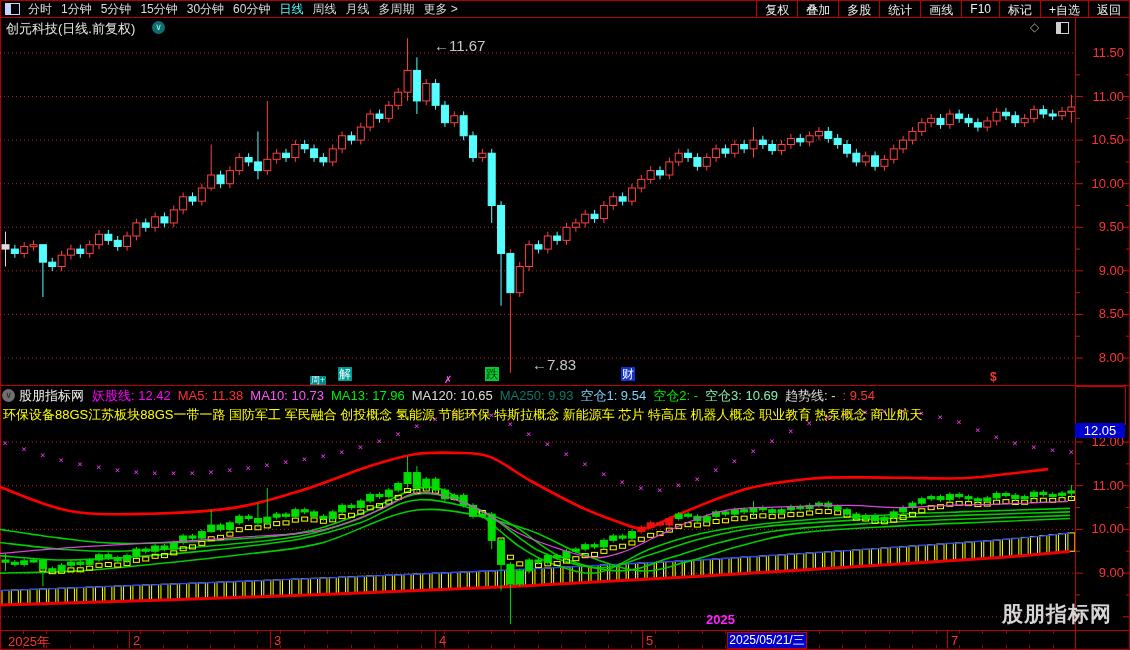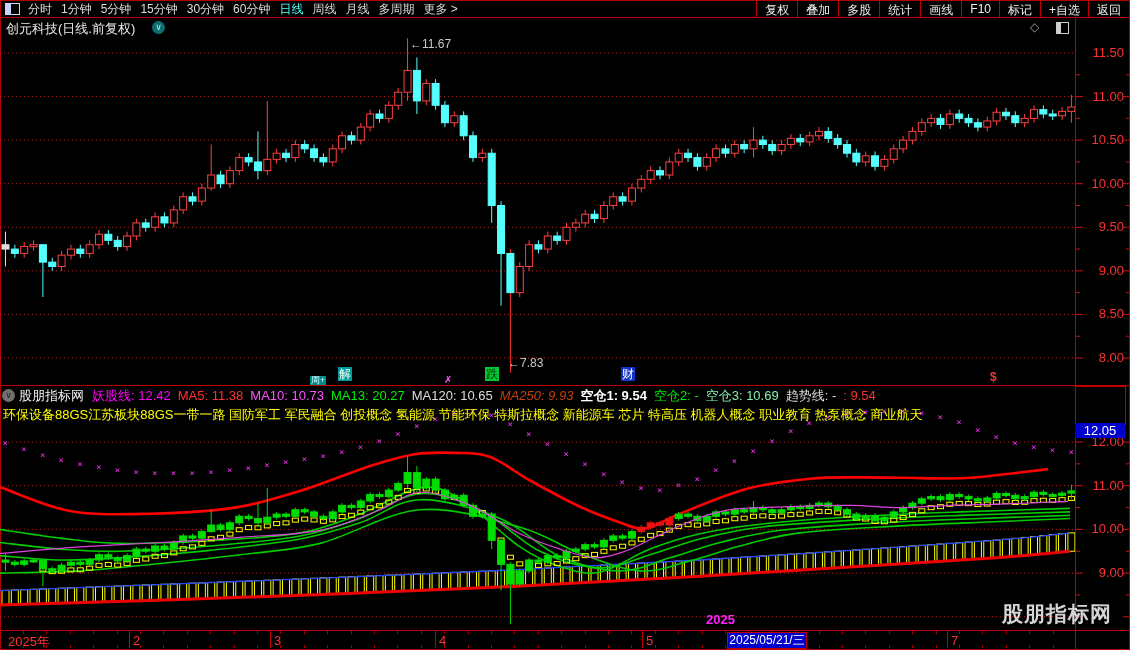--- a/index.html
+++ b/index.html
@@ -24,21 +24,21 @@
   #panes-icon{position:absolute;left:1056px;top:4px;width:11px;height:10px;border:1px solid #cfcfcf;}
   #panes-icon span{position:absolute;left:0;top:0;width:4px;height:10px;background:#cfcfcf;}
   
   #chart-svg{position:absolute;left:0;top:0;z-index:1;}
   
   .axlab{position:absolute;left:1078px;width:46px;height:14px;line-height:14px;color:#ff3232;font-size:13px;text-align:right;padding-right:4px;z-index:2;}
   #price-highlight{position:absolute;left:1075px;top:423px;width:50px;height:15px;background:#0000cc;color:#ffffff;
     font-size:13px;line-height:15px;text-align:center;z-index:4;}
   #axis-red-box{position:absolute;left:1075px;top:386px;width:49px;height:37px;border:1px solid #c00000;z-index:3;}
   
-  .anno{position:absolute;color:#c8c8c8;font-size:12px;z-index:2;white-space:nowrap;}
+  .anno{position:absolute;color:#c8c8c8;font-size:15px;z-index:2;white-space:nowrap;margin-left:24px;}
   .badge{position:absolute;font-size:12px;line-height:14px;height:14px;padding:0 1px;z-index:2;}
   #dollar-marker{position:absolute;left:990px;top:370px;color:#ff3232;font-size:12px;font-weight:bold;z-index:2;}
   .minibadge{position:absolute;font-size:9px;line-height:9px;z-index:2;}
   
   #params-row{position:absolute;left:2px;top:387px;width:1070px;height:17px;display:flex;align-items:center;z-index:2;white-space:nowrap;}
   #params-chevron{width:13px;height:13px;border-radius:50%;background:#707070;color:#222;font-size:9px;line-height:12px;text-align:center;margin-right:4px;flex:none;}
   #site-label{color:#f0f0f0;font-size:13px;margin-right:8px;}
   .param{font-size:13px;margin-right:7px;}
   #tags-row{position:absolute;left:3px;top:406px;width:1070px;height:17px;color:#ffff00;font-size:13px;line-height:17px;z-index:2;white-space:nowrap;}
   
@@ -937,24 +937,24 @@
       <div class="axlab" style="top: 307.429px;">8.50</div>
       <div class="axlab" style="top: 351px;">8.00</div>
     </div>
 
   <div id="params-row">
     <span id="params-chevron">∨</span>
     <span id="site-label">股朋指标网</span>
   <span class="param" style="color: rgb(255, 0, 255);">妖股线: 12.42</span>
       <span class="param" style="color: rgb(255, 50, 50);">MA5: 11.38</span>
       <span class="param" style="color: rgb(255, 85, 255);">MA10: 10.73</span>
-      <span class="param" style="color: rgb(0, 238, 0);">MA13: 20.27</span>
+      <span class="param" style="color: rgb(0, 238, 0);">MA13: 17.96</span>
       <span class="param" style="color: rgb(221, 221, 221);">MA120: 10.65</span>
-      <span class="param" style="color: #c2410c; font-style: italic;">MA250: 9.93</span>
-      <span class="param" style="color: #ffffff; font-weight: bold;">空仓1: 9.54</span>
+      <span class="param" style="color: #0f766e;">MA250: 9.93</span>
+      <span class="param" style="color: #7dd3fc;">空仓1: 9.54</span>
       <span class="param" style="color: rgb(0, 238, 0);">空仓2: -</span>
       <span class="param" style="color: #86efac;">空仓3: 10.69</span>
       <span class="param" style="color: rgb(221, 221, 221);">趋势线: -</span>
       <span class="param" style="color: rgb(255, 50, 50);">: 9.54</span>
     </div>
 
   <div id="tags-row">环保设备88GS江苏板块88GS一带一路 国防军工 军民融合 创投概念 氢能源 节能环保 特斯拉概念 新能源车 芯片 特高压 机器人概念 职业教育 热泵概念 商业航天</div>
 
   <div id="lower-axis">
       <div class="axlab" style="top: 435px;">12.00</div>

